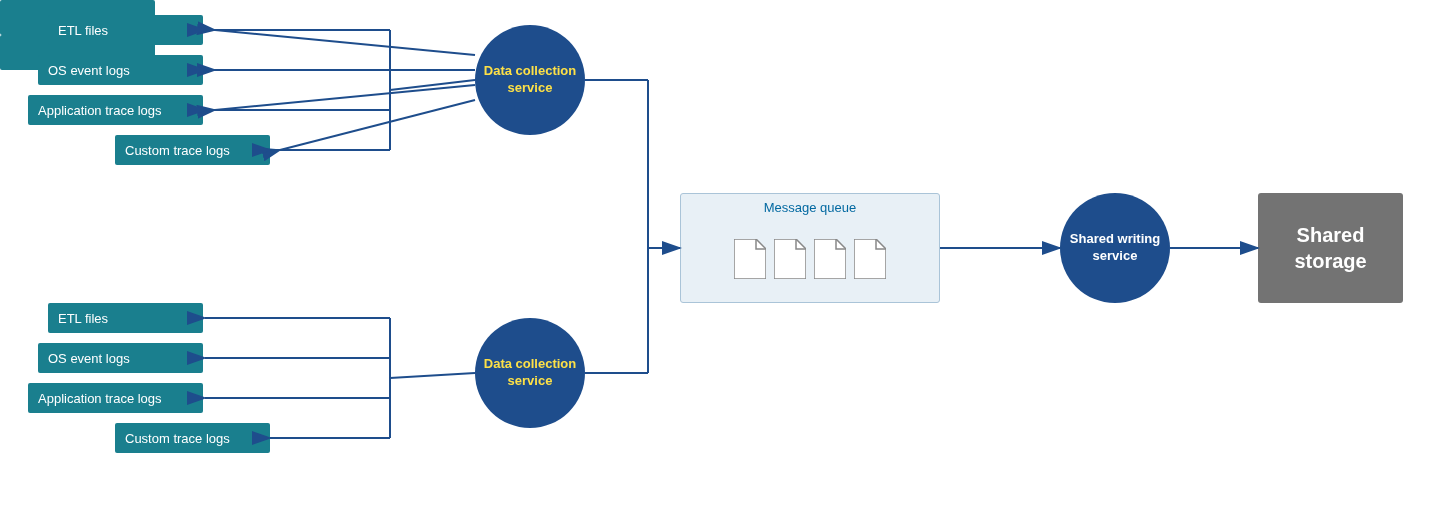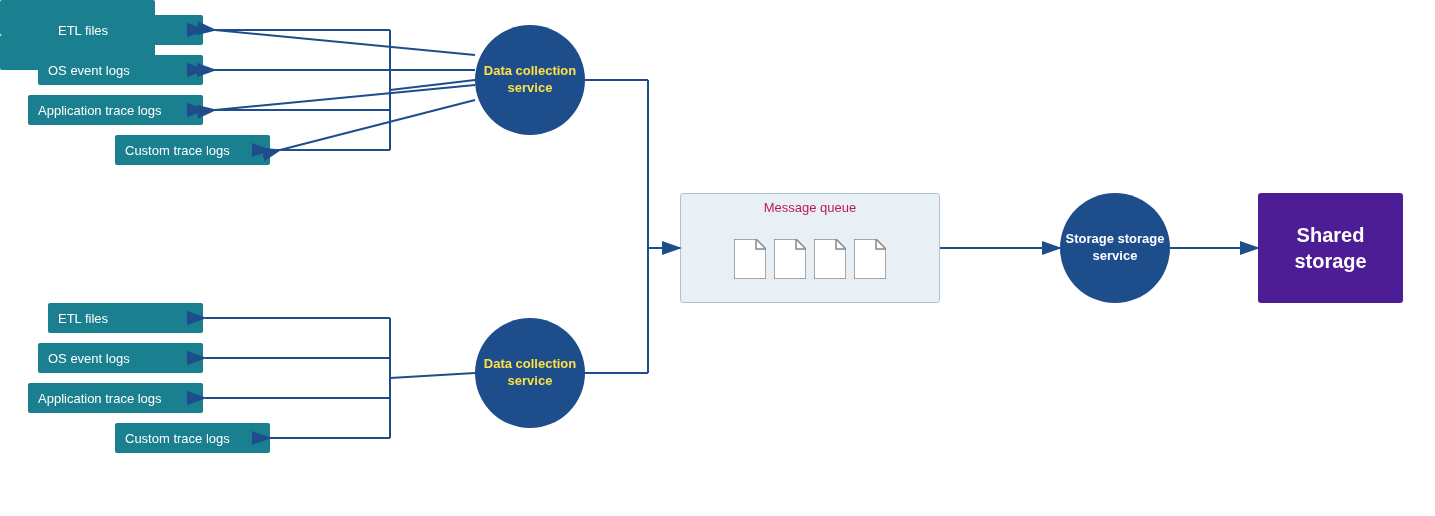--- a/index.html
+++ b/index.html
@@ -83,21 +83,21 @@
       top: 193px;
     }
 
     
     .shared-storage {
       position: absolute;
       left: 1258px;
       top: 193px;
       width: 145px;
       height: 110px;
-      background: #4c1d95;
+      background: #737373;
       color: #fff;
       font-size: 20px;
       font-weight: 700;
       display: flex;
       align-items: center;
       justify-content: center;
       text-align: center;
       border-radius: 3px;
       line-height: 1.3;
     }
@@ -111,21 +111,21 @@
       height: 110px;
       border: 1.5px solid #aac4d8;
       background: #e8f0f6;
       border-radius: 3px;
       display: flex;
       flex-direction: column;
       align-items: center;
     }
     .mq-label {
       font-size: 13px;
-      color: #be185d;
+      color: #0369a1;
       margin-top: 6px;
       margin-bottom: 20px;
       font-weight: 500;
     }
     .mq-docs {
       display: flex;
       gap: 8px;
       align-items: flex-end;
       margin-top: 4px;
     }
@@ -196,21 +196,21 @@
       </span>
       <span class="doc-icon">
         <svg viewBox="0 0 32 40" fill="none" xmlns="http://www.w3.org/2000/svg">
           <polygon points="0,0 22,0 32,10 32,40 0,40" fill="white" stroke="#888" stroke-width="1.5"></polygon>
           <polyline points="22,0 22,10 32,10" fill="none" stroke="#888" stroke-width="1.5"></polyline>
         </svg>
       </span>
     </div>
   </div>
 
-  <div class="sw-circle">Storage storage service</div>
+  <div class="sw-circle">Shared writing service</div>
 
   <div class="shared-storage">Shared storage</div>
 
   <svg class="arrows-svg">
     <defs>
       <marker id="arrowhead" markerWidth="10" markerHeight="7" refX="9" refY="3.5" orient="auto">
         <polygon points="0 0, 10 3.5, 0 7" fill="#1e4d8c"></polygon>
       </marker>
       <marker id="arrowhead-left" markerWidth="10" markerHeight="7" refX="1" refY="3.5" orient="auto">
         <polygon points="10 0, 0 3.5, 10 7" fill="#1e4d8c"></polygon>

